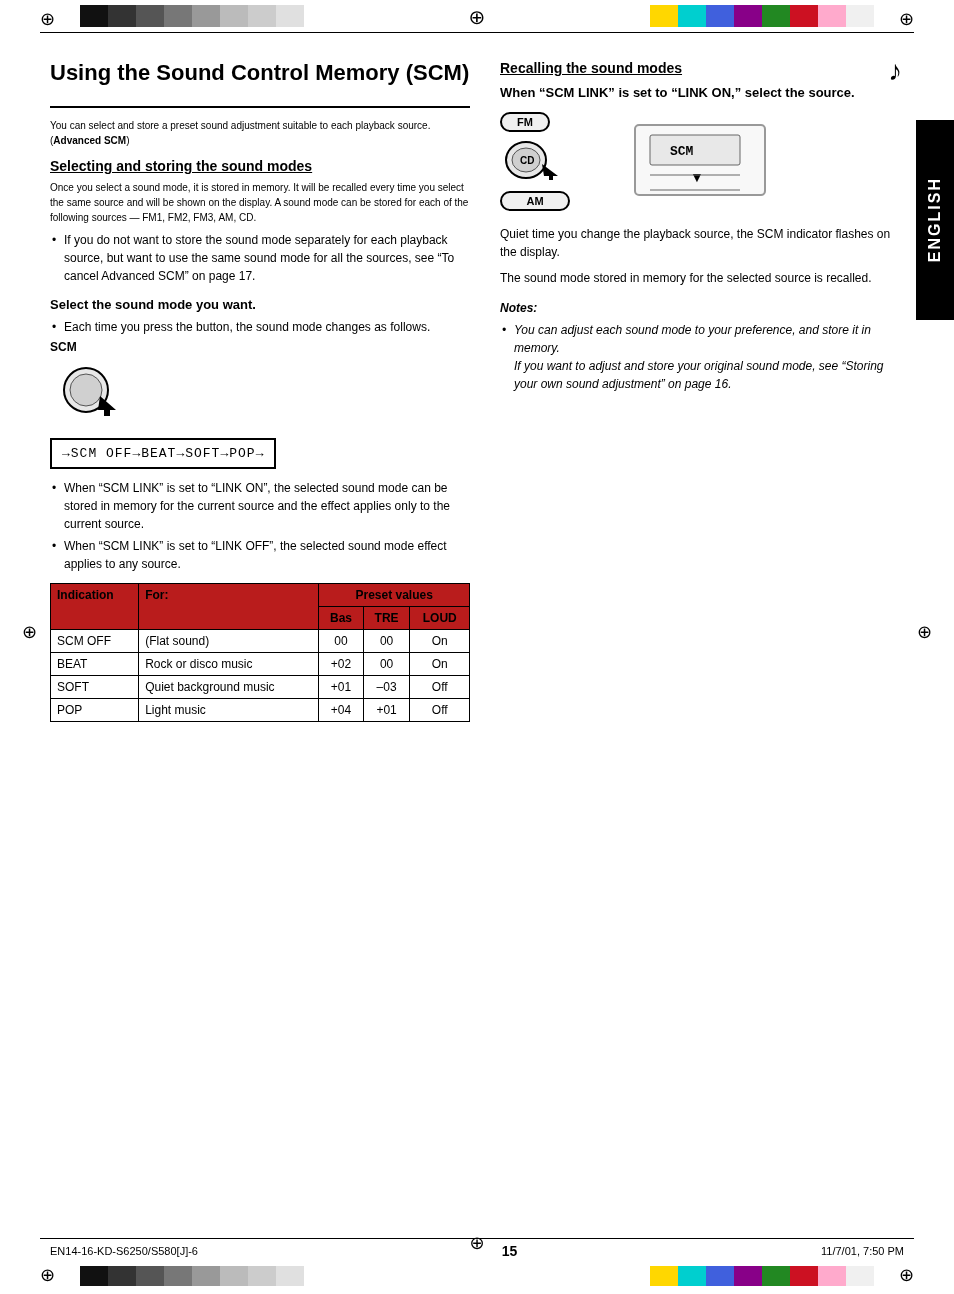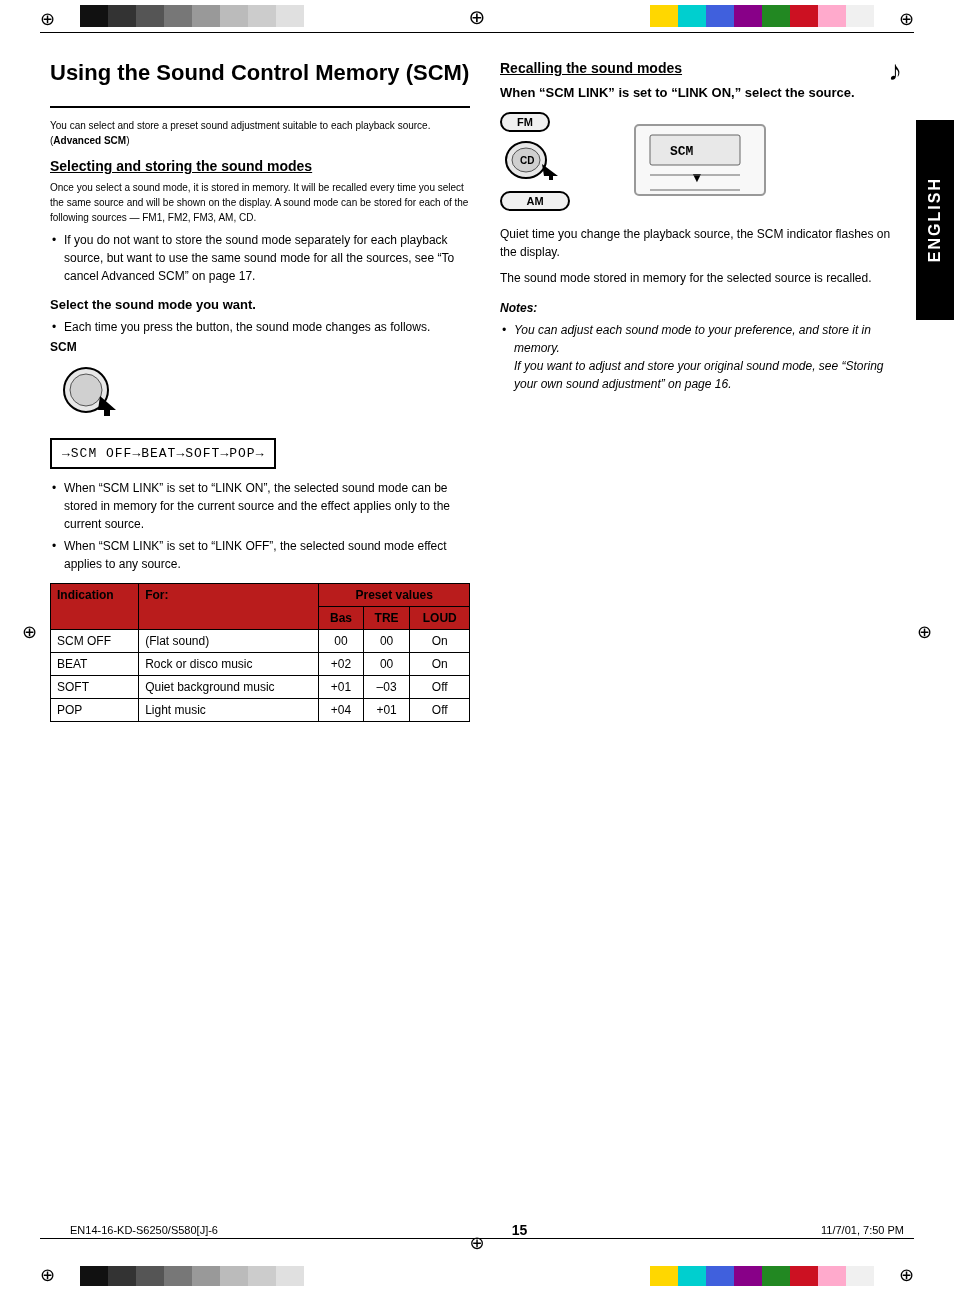--- a/index.html
+++ b/index.html
@@ -199,28 +199,27 @@
     }
     .notes-bullet::before {
       content: '•';
       position: absolute;
       left: 2px;
     }
 
     
     .bottom-bar {
       position: absolute;
-      bottom: 56px;
+      bottom: 35px;
       left: 50px;
       right: 50px;
       display: flex;
       justify-content: space-between;
       align-items: center;
       font-size: 11px;
-      margin-left: 20px;
     }
     .bottom-line {
       position: absolute;
       bottom: 55px;
       left: 40px;
       right: 40px;
       height: 1px;
       background: #000;
     }
     .link-on-bullet {

